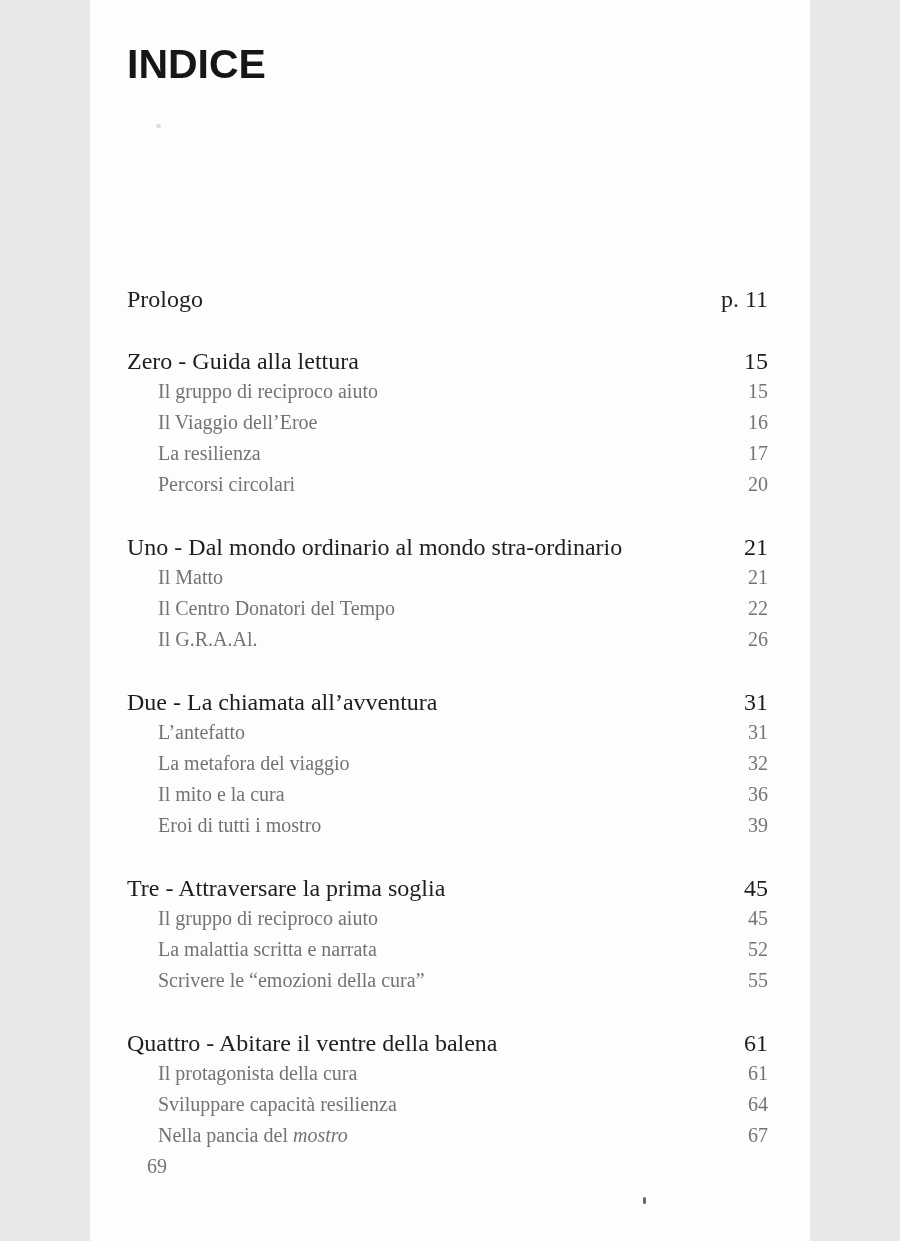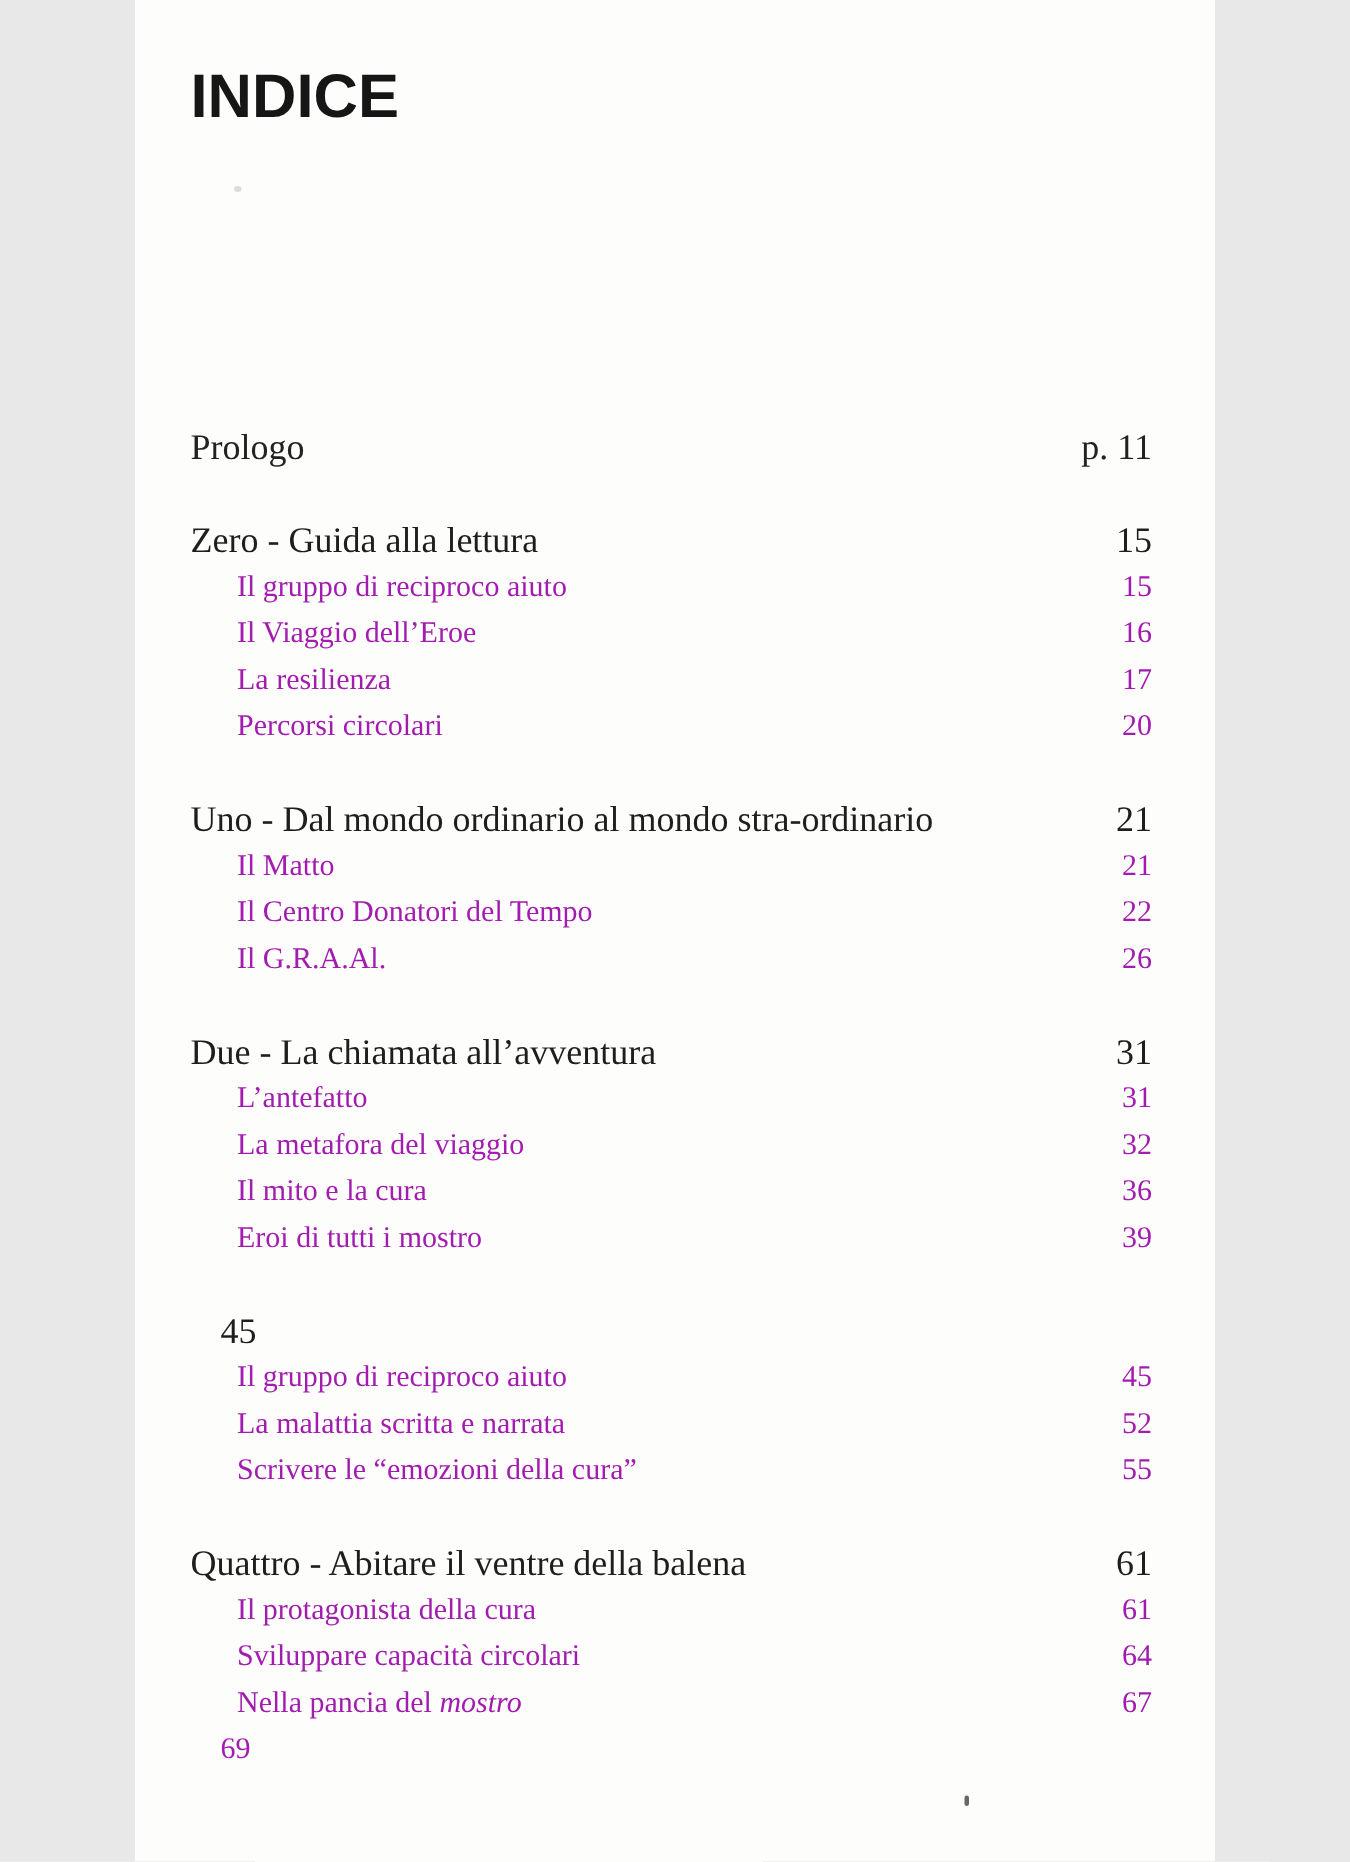--- a/index.html
+++ b/index.html
@@ -53,21 +53,21 @@
   .toc-section { margin-top: 32px; }
   .row.head {
     font-size: 24px;
     line-height: 30px;
     color: #1e1e1e;
     gap: 44px;
   }
   .row.sub {
     font-size: 20px;
     line-height: 31px;
-    color: #a21caf;
+    color: #737373;
   }
   .row.sub .label { padding-left: 31px; }
   .row.sub i { font-style: italic; }
   
   .speck {
     position: absolute;
     background: #9aa0a0;
     border-radius: 50%;
   }
   .speck.a { left: 66px; top: 124px; width: 5px; height: 4px; opacity: 0.35; }
@@ -144,20 +144,21 @@
             <span class="label">Il mito e la cura</span>
             <span class="page">36</span>
           </div>
           <div class="row sub">
             <span class="label">Eroi di tutti i mostro</span>
             <span class="page">39</span>
           </div>
         </section>
         <section class="toc-section">
           <div class="row head">
+            <span class="label">Tre - Attraversare la prima soglia</span>
             <span class="page">45</span>
           </div>
           <div class="row sub">
             <span class="label">Il gruppo di reciproco aiuto</span>
             <span class="page">45</span>
           </div>
           <div class="row sub">
             <span class="label">La malattia scritta e narrata</span>
             <span class="page">52</span>
           </div>
@@ -169,21 +170,21 @@
         <section class="toc-section">
           <div class="row head">
             <span class="label">Quattro - Abitare il ventre della balena</span>
             <span class="page">61</span>
           </div>
           <div class="row sub">
             <span class="label">Il protagonista della cura</span>
             <span class="page">61</span>
           </div>
           <div class="row sub">
-            <span class="label">Sviluppare capacità circolari</span>
+            <span class="label">Sviluppare capacità resilienza</span>
             <span class="page">64</span>
           </div>
           <div class="row sub">
             <span class="label">Nella pancia del <i>mostro</i></span>
             <span class="page">67</span>
           </div>
           <div class="row sub">
             <span class="page">69</span>
           </div>
         </section>

